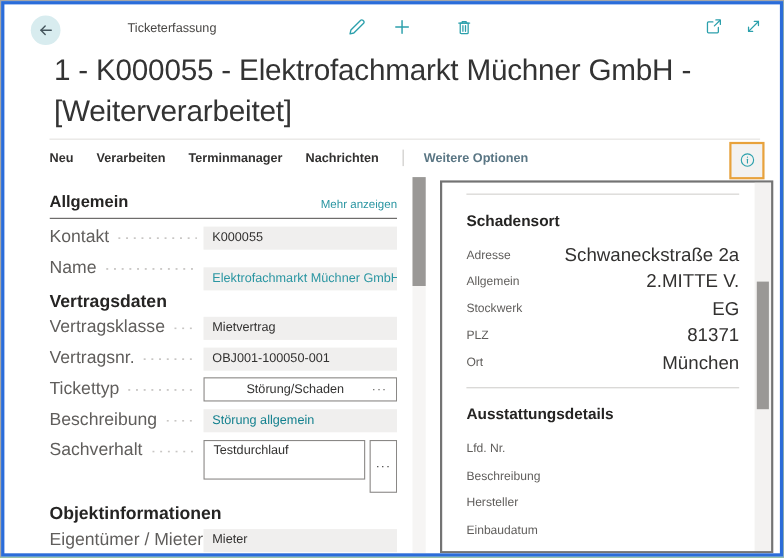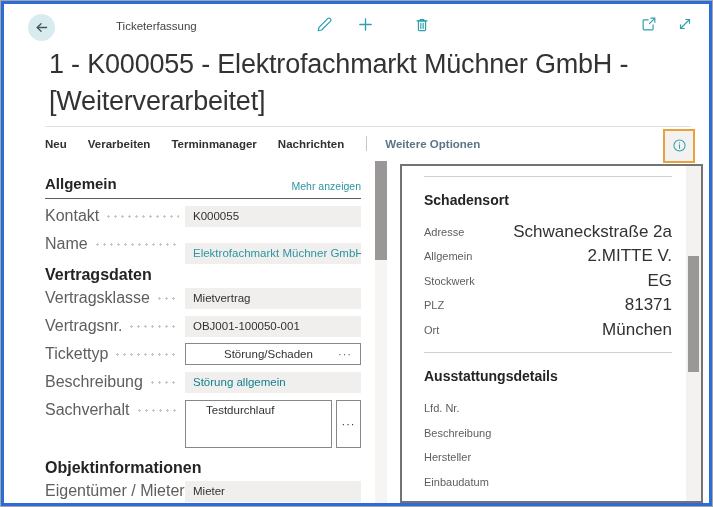--- a/index.html
+++ b/index.html
@@ -50,21 +50,21 @@
           background-image:radial-gradient(circle, #c8c6c4 1px, transparent 1.2px);
           background-size:7px 3px; background-repeat:repeat-x; background-position:left center; }
   .fval { flex:0 0 176px; height:21px; background:#f0efee; display:flex; align-items:center;
           padding:0 8px; font-size:11.5px; color:#323130; cursor:text; overflow:hidden; white-space:nowrap; }
   .fval.white { background:#fff; border:1px solid #8a8886; height:22px; justify-content:space-between;padding-left:38px; }
   .fval.link { color:#2b96a2;margin-top:18px; }
   .fval.boldteal { color:#13808e; font-weight:normal; }
   .ell { color:#605e5c; font-size:11px; letter-spacing:1px; cursor:pointer; }
   .group-label { font-size:16px; font-weight:bold; color:#252423; margin-top:11px; height:15px; }
   .fgroup { flex:0 0 176px; display:flex; align-items:stretch; }
-  .ftext { flex:1; height:48px; background:#fff; border:1px solid #8a8886; padding:3px 20px;
+  .ftext { flex:1; height:36px; background:#fff; border:1px solid #8a8886; padding:3px 8px;
            font-size:11.5px; color:#323130; cursor:text; }
   .assist { width:25px; height:48px; margin-left:4px; background:#fff; border:1px solid #8a8886;
             color:#323130; font-size:11px; letter-spacing:1px; cursor:pointer;
             display:flex; align-items:center; justify-content:center; }
 
   
   .vscroll { width:12px; margin-left:14px; background:#f6f5f4; position:relative; flex:none; }
   .vthumb { position:absolute; top:0; left:0; width:12px; height:99px; background:#9a9896; }
 
   

